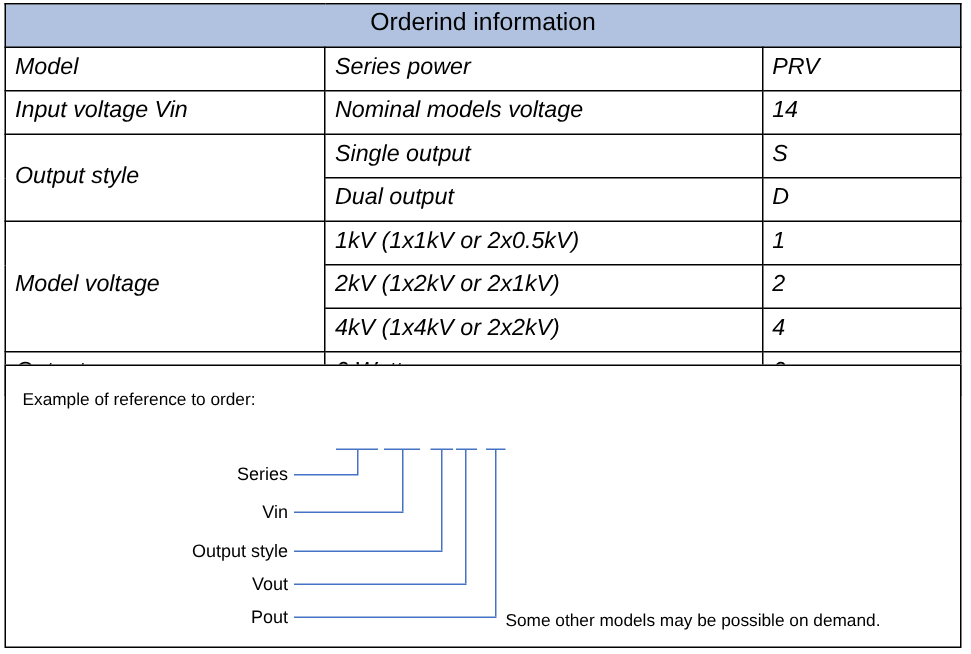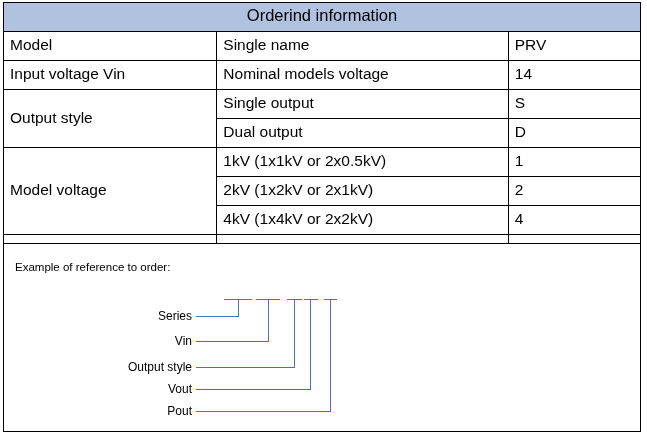--- a/index.html
+++ b/index.html
@@ -44,21 +44,21 @@
   .col-b { width: 291px; }
   .col-c { width: 132px; }
 
   .table-head td {
     background: #b0c2e0;
     text-align: center;
     font-size: 16.5px;
     height: 24px;
     padding-top: 1px;
   }
-  .row-cell { height: 23px; }
+  .row-cell { height: 23px; font-style: italic; }
 
   
   .example-panel {
     position: absolute;
     left: 3px;
     top: 243px;
     width: 638px;
     height: 189px;
     border: 1px solid #000000;
     box-sizing: border-box;
@@ -136,21 +136,21 @@
         <col class="col-b">
         <col class="col-c">
     </colgroup>
     <tbody>
       <tr class="table-head">
         <td colspan="3">Orderind information</td>
       </tr>
 
       <tr>
         <td class="row-cell">Model</td>
-        <td class="row-cell">Single name</td>
+        <td class="row-cell">Series power</td>
         <td class="row-cell">PRV</td>
       </tr>
 
       <tr>
         <td class="row-cell">Input voltage Vin</td>
         <td class="row-cell">Nominal models voltage</td>
         <td class="row-cell">14</td>
       </tr>
 
       <tr>
@@ -212,15 +212,16 @@
     <div class="lead-h" style="left:192px; top:123px; width:99px;"></div>
 
     <div class="leader-label" style="left:-22px; top:139px;">Vout</div>
     <div class="lead-v" style="left:306px; top:56px;  height:89px;"></div>
     <div class="lead-h" style="left:192px; top:145px; width:115px;"></div>
 
     <div class="leader-label" style="left:-22px; top:161px;">Pout</div>
     <div class="lead-v" style="left:326px; top:56px;  height:111px;"></div>
     <div class="lead-h" style="left:192px; top:167px; width:135px;"></div>
 
+    <div class="demand-note">Some other models may be possible on demand.</div>
   </div>
 
 </div>
 
 </body></html>

